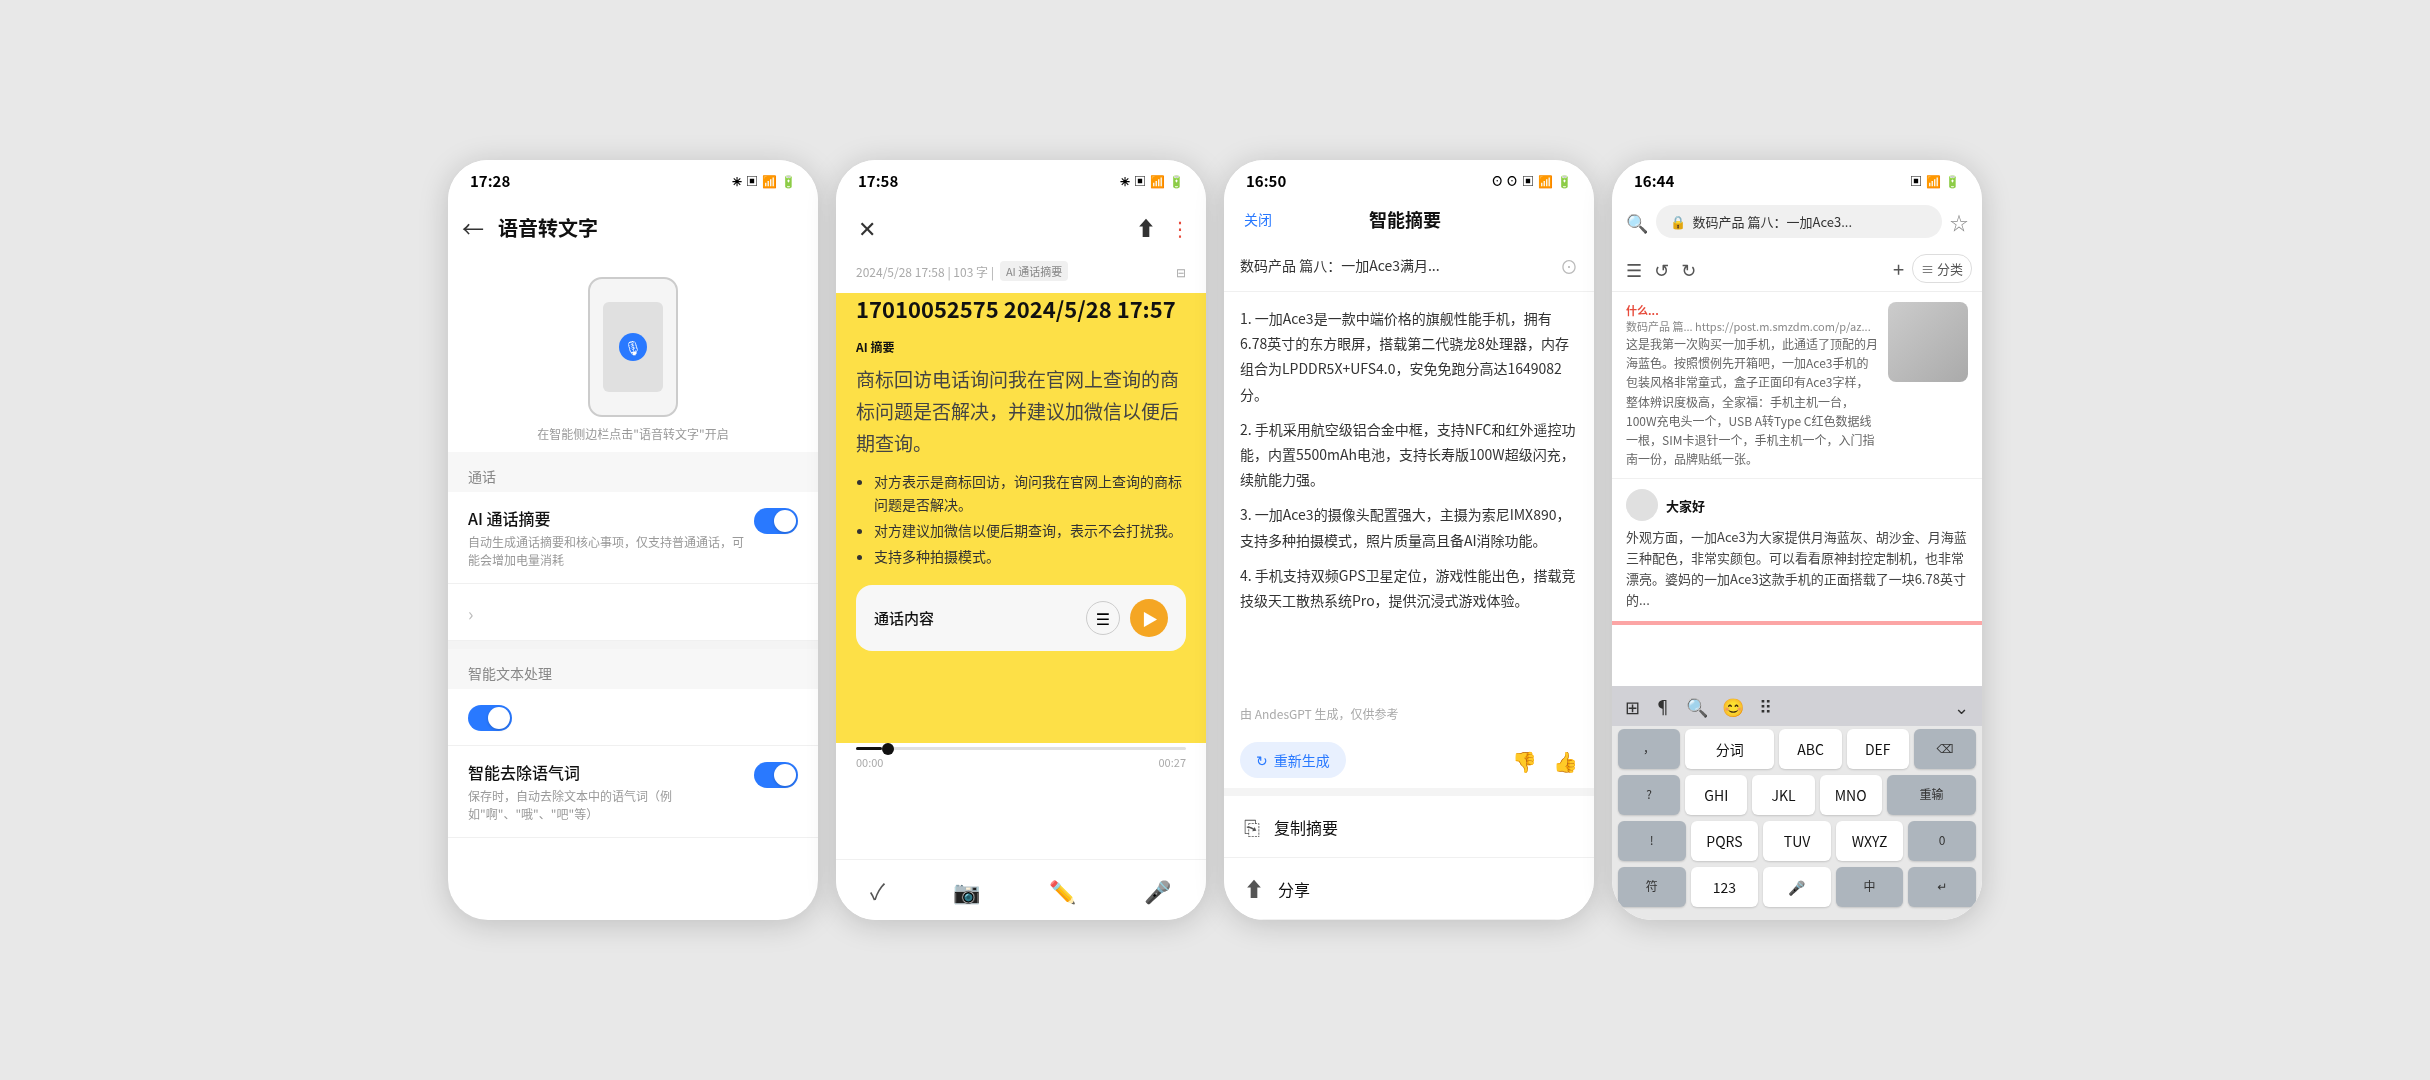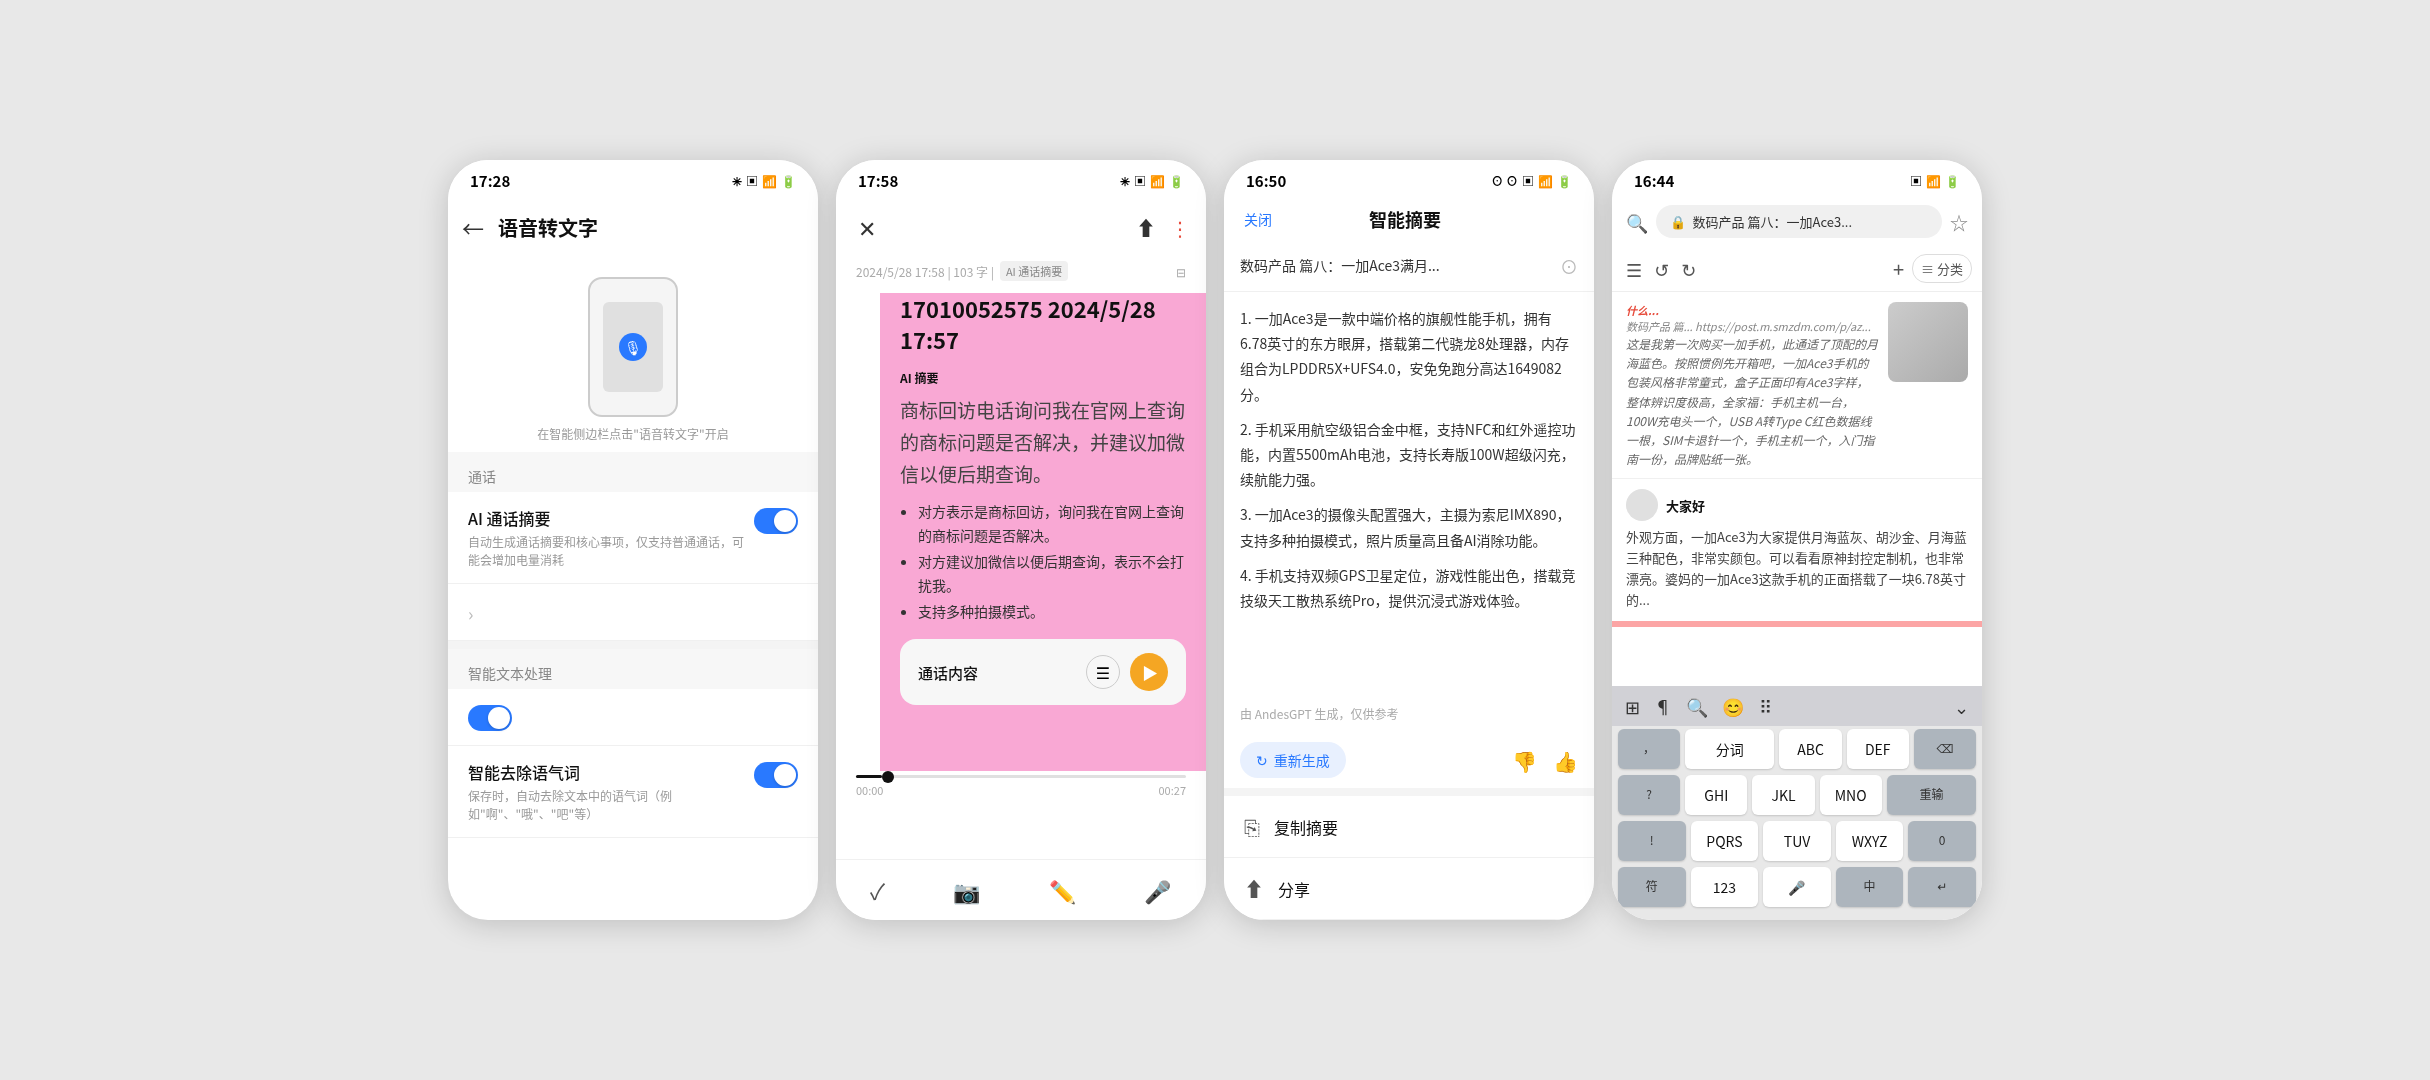--- a/index.html
+++ b/index.html
@@ -157,21 +157,21 @@
       align-items: center;
       gap: 6px;
     }
     .p2-meta-badge {
       background: #f0f0f0;
       border-radius: 4px;
       padding: 2px 6px;
       font-size: 11px;
       color: #888;
     }
-    .p2-main { padding: 0 20px; background: #f9a8d4; flex: 1; margin-left: 44px; }
+    .p2-main { padding: 0 20px; background: #fde047; flex: 1; }
     .p2-call-title { font-size: 22px; font-weight: 700; color: #111; margin-bottom: 14px; line-height: 1.4; }
     .p2-ai-label { font-size: 12px; font-weight: 600; color: #111; margin-bottom: 8px; }
     .p2-ai-summary { font-size: 19px; color: #444; line-height: 1.7; margin-bottom: 10px; }
     .p2-bullet-list { list-style: disc; padding-left: 18px; margin-bottom: 16px; }
     .p2-bullet-list li { font-size: 14px; color: #333; line-height: 1.7; margin-bottom: 2px; }
     .p2-audio-player {
       background: #f7f7f7;
       border-radius: 16px;
       padding: 14px 18px;
       display: flex;
@@ -297,35 +297,35 @@
       border-radius: 14px;
       cursor: pointer;
     }
     .p4-content { flex: 1; background: #fff; overflow: hidden; }
     .p4-article-preview {
       display: flex;
       gap: 10px;
       padding: 10px 14px;
       border-bottom: 1px solid #f0f0f0;
     }
-    .p4-article-text { flex: 1; font-style: italic; }
+    .p4-article-text { flex: 1; }
     .p4-article-source { font-size: 11px; color: #e74c3c; font-weight: 600; }
     .p4-article-body { font-size: 12px; color: #666; line-height: 1.6; }
     .p4-article-img {
       width: 80px;
       height: 80px;
       border-radius: 8px;
       background: #ddd;
       flex-shrink: 0;
       overflow: hidden;
     }
     .p4-img-placeholder { width: 100%; height: 100%; background: linear-gradient(135deg, #ccc, #aaa); }
     .p4-social-card {
       padding: 10px 14px;
-      border-bottom: 6px solid #fca5a5;
+      border-bottom: 4px solid #fca5a5;
     }
     .p4-social-header { display: flex; align-items: center; gap: 8px; margin-bottom: 6px; }
     .p4-avatar { width: 32px; height: 32px; border-radius: 50%; background: #e0e0e0; flex-shrink: 0; }
     .p4-social-name { font-size: 13px; font-weight: 600; color: #111; }
     .p4-social-body { font-size: 13px; color: #444; line-height: 1.6; }
     .p4-keyboard-area { background: #e8e8e8; padding-bottom: 4px; }
     .p4-keyboard-top {
       display: flex;
       padding: 4px 8px;
       background: #d1d1d6;

